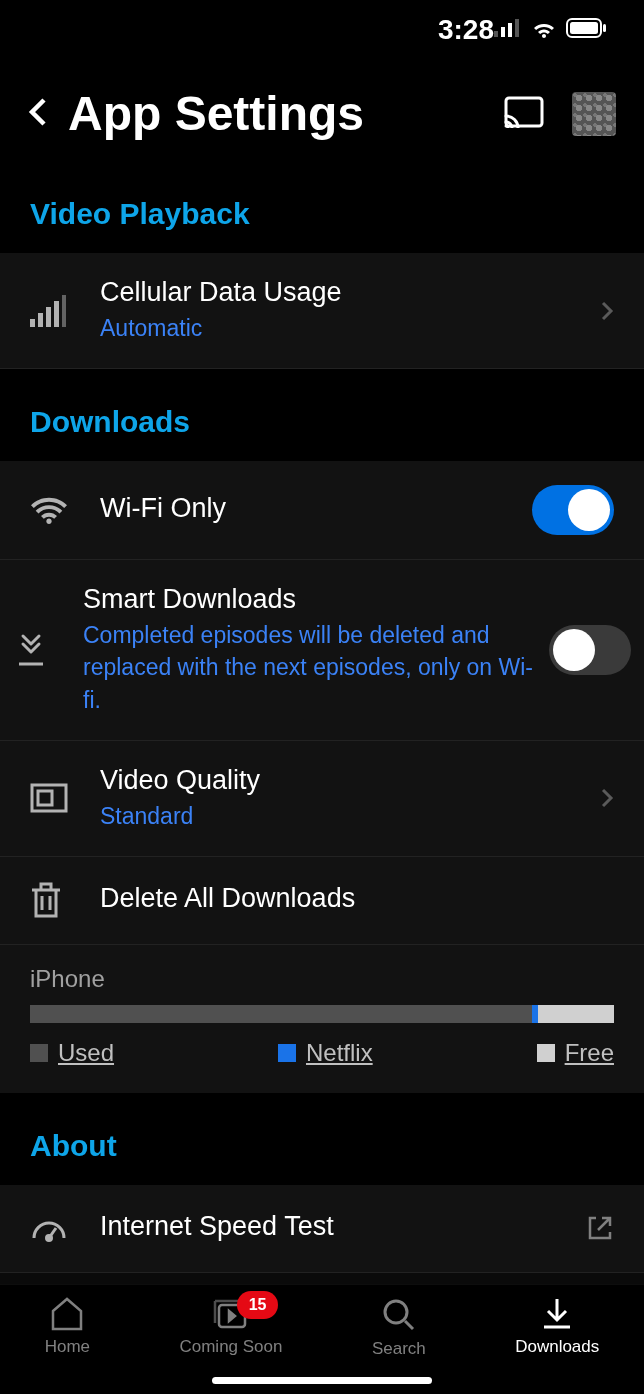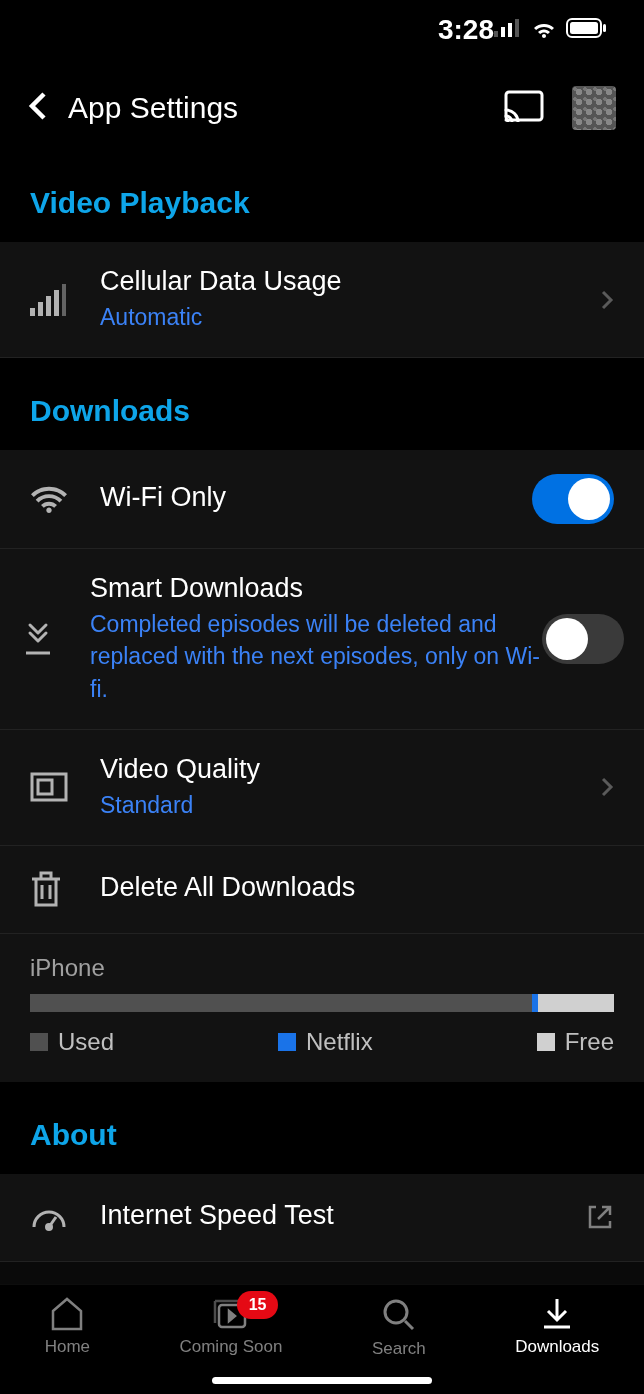--- a/index.html
+++ b/index.html
@@ -36,22 +36,22 @@
     
     .header {
       display: flex;
       align-items: center;
       padding: 30px 28px 20px 28px;
     }
     .header-back {
       margin-right: 20px;
     }
     .header-title {
-      font-size: 30px;
-      font-weight: 400;
+      font-size: 48px;
+      font-weight: 700;
       flex: 1;
     }
     .header-icons {
       display: flex;
       gap: 28px;
       align-items: center;
     }
     .avatar {
       width: 44px;
       height: 44px;
@@ -71,21 +71,21 @@
     
     .list-item {
       display: flex;
       align-items: center;
       background: #121212;
       padding: 24px 30px;
       min-height: 88px;
       border-bottom: 1px solid #222;
     }
     .list-item.tall {
-      padding: 24px 20px;
+      padding: 24px 13px;
     }
     .list-icon {
       width: 48px;
       display: flex;
       align-items: center;
       justify-content: flex-start;
       margin-right: 22px;
       flex-shrink: 0;
       color: #b3b3b3;
     }
@@ -168,20 +168,21 @@
       display: flex;
       justify-content: space-between;
       align-items: center;
     }
     .legend-item {
       display: flex;
       align-items: center;
       gap: 10px;
       font-size: 24px;
       color: #c0c0c0;
+      text-decoration: underline;
     }
     .legend-swatch {
       width: 18px;
       height: 18px;
     }
     
     .bottom-nav {
       position: absolute;
       bottom: 0;
       left: 0;

